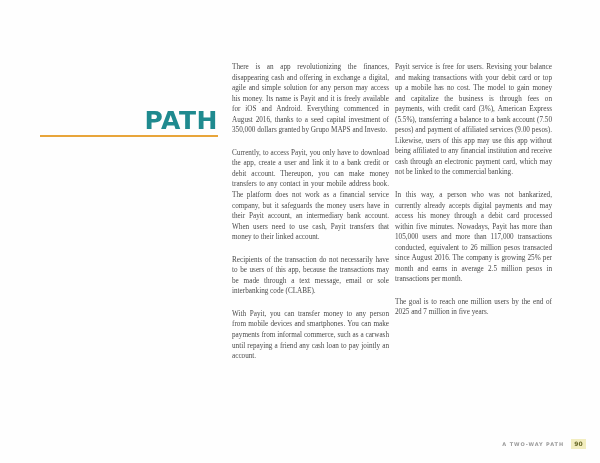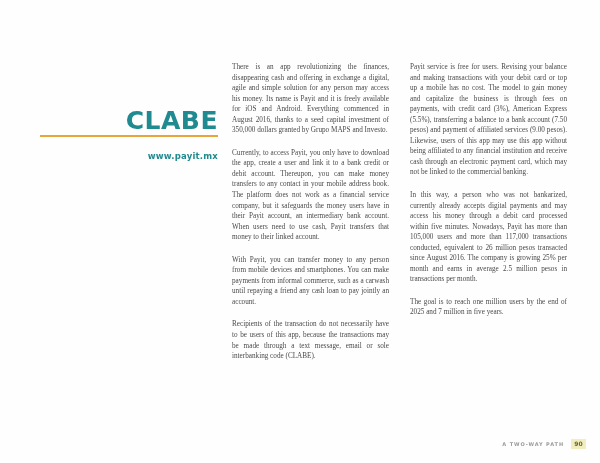--- a/index.html
+++ b/index.html
@@ -56,21 +56,21 @@
     letter-spacing: 0.2px;
   }
 
   
   .columns {
     position: absolute;
     left: 232px;
     top: 62px;
     width: 336px;
     display: flex;
-    gap: 21px;
+    gap: 6px;
   }
   .col {
     width: 157px;
   }
   .col p {
     margin: 0 0 12px 0;
     font-family: "Liberation Serif", serif;
     font-size: 7.2px;
     line-height: 10.55px;
     color: #4a4a4a;
@@ -111,32 +111,31 @@
     min-width: 9px;
     text-align: center;
   }
 </style>
 </head>
 <body>
 
 <div class="page">
 
   <div class="brand">
-    <div class="brand-logo">CLABE</div>
+    <div class="brand-logo">PATH</div>
     <span class="brand-underline"></span>
-    <div class="brand-url">www.payit.mx</div>
   </div>
 
   <div class="columns">
 
     <div class="col">
       <p>There is an app revolutionizing the finances, disappearing cash and offering in exchange a digital, agile and simple solution for any person may access his money. Its name is Payit and it is freely available for iOS and Android. Everything commenced in August 2016, thanks to a seed capital investment of 350,000 dollars granted by Grupo MAPS and Investo.</p>
       <p>Currently, to access Payit, you only have to download the app, create a user and link it to a bank credit or debit account. Thereupon, you can make money transfers to any contact in your mobile address book. The platform does not work as a financial service company, but it safeguards the money users have in their Payit account, an intermediary bank account. When users need to use cash, Payit transfers that money to their linked account.</p>
+      <p>Recipients of the transaction do not necessarily have to be users of this app, because the transactions may be made through a text message, email or sole interbanking code (CLABE).</p>
       <p>With Payit, you can transfer money to any person from mobile devices and smartphones. You can make payments from informal commerce, such as a carwash until repaying a friend any cash loan to pay jointly an account.</p>
-      <p>Recipients of the transaction do not necessarily have to be users of this app, because the transactions may be made through a text message, email or sole interbanking code (CLABE).</p>
     </div>
 
     <div class="col">
       <p>Payit service is free for users. Revising your balance and making transactions with your debit card or top up a mobile has no cost. The model to gain money and capitalize the business is through fees on payments, with credit card (3%), American Express (5.5%), transferring a balance to a bank account (7.50 pesos) and payment of affiliated services (9.00 pesos). Likewise, users of this app may use this app without being affiliated to any financial institution and receive cash through an electronic payment card, which may not be linked to the commercial banking.</p>
       <p>In this way, a person who was not bankarized, currently already accepts digital payments and may access his money through a debit card processed within five minutes. Nowadays, Payit has more than 105,000 users and more than 117,000 transactions conducted, equivalent to 26 million pesos transacted since August 2016. The company is growing 25% per month and earns in average 2.5 million pesos in transactions per month.</p>
       <p>The goal is to reach one million users by the end of 2025 and 7 million in five years.</p>
     </div>
 
   </div>
 

